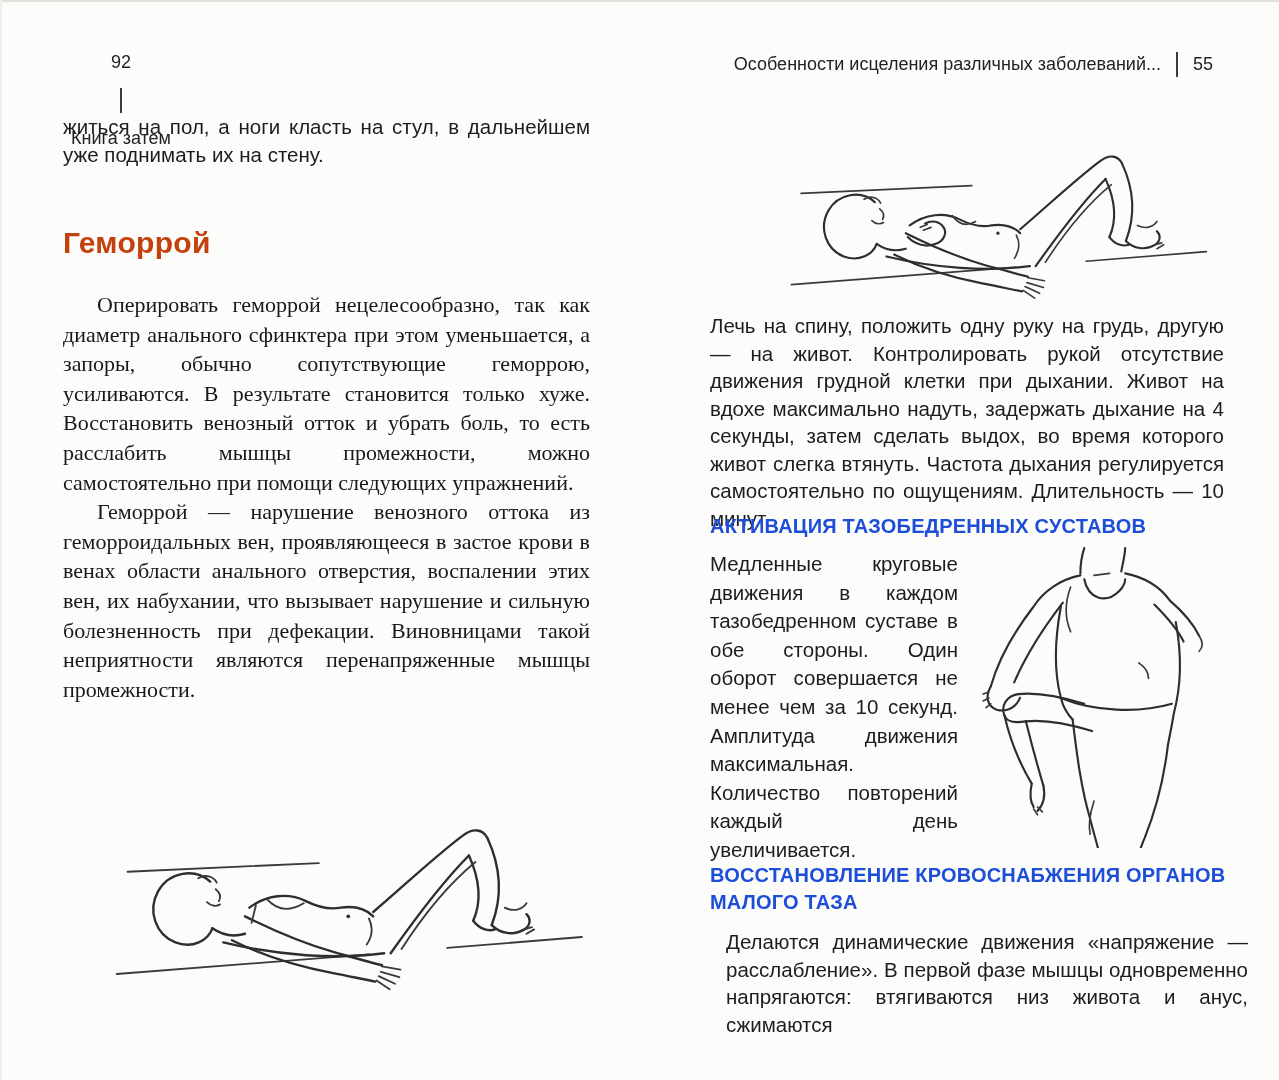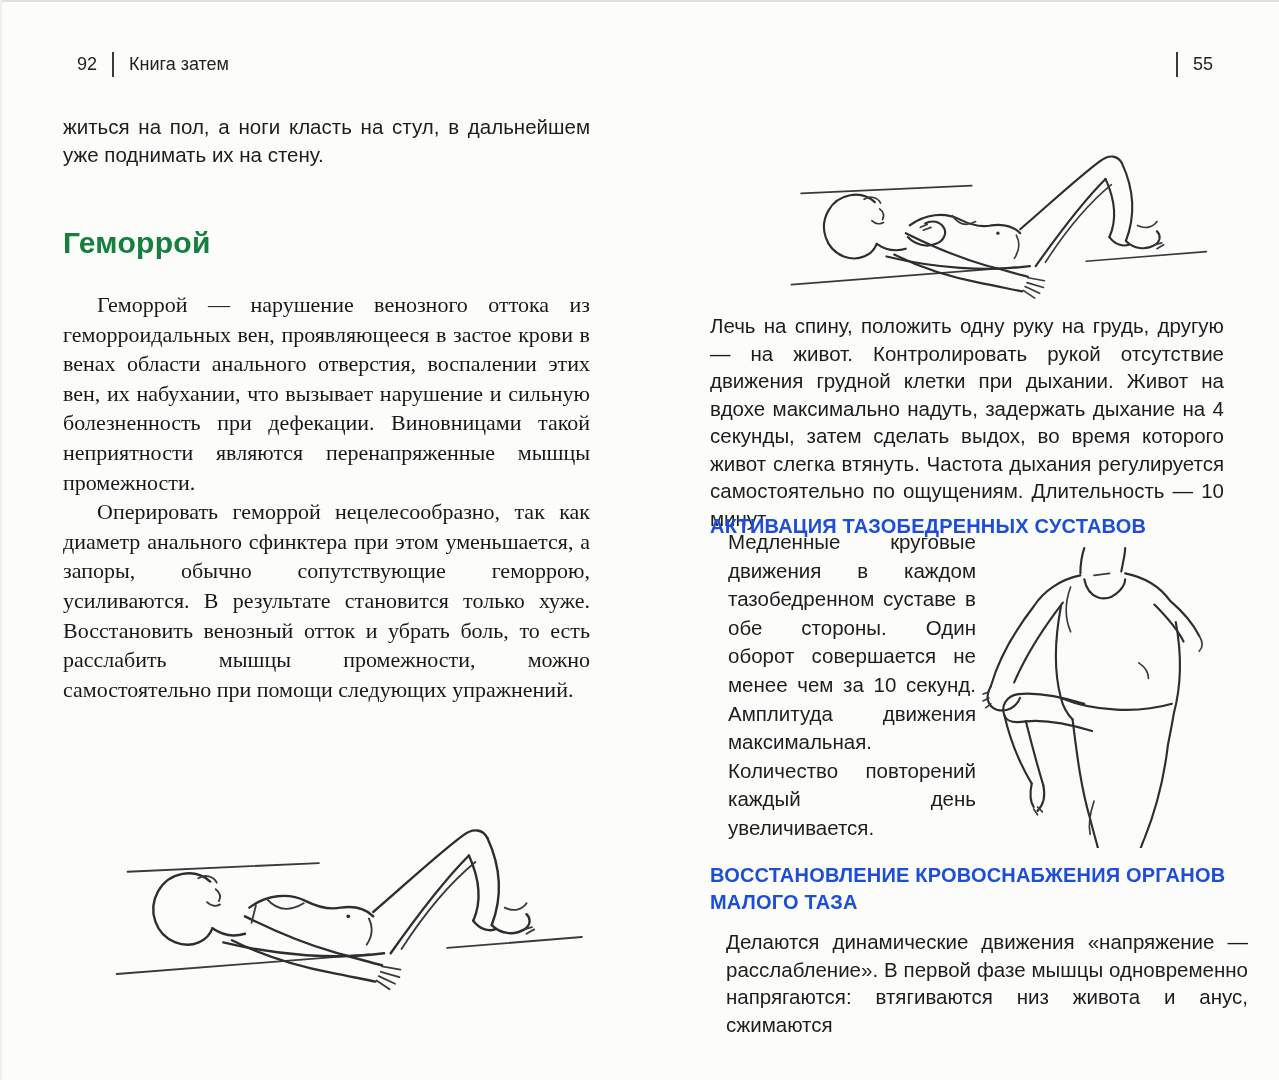--- a/index.html
+++ b/index.html
@@ -6,30 +6,30 @@
   .spread {
     position:relative; width:1279px; height:1080px;
     background:#fcfcfb; overflow:hidden;
     font-family:"Liberation Sans", sans-serif; color:#1f1f1f;
   }
   .edge-top { position:absolute; top:0; left:0; right:0; height:2px; background:#e0e0dc; }
   .edge-left { position:absolute; top:0; left:0; bottom:0; width:2px; background:#efefeb; }
 
   .running-head { position:absolute; top:52px; display:flex; align-items:center; gap:15px;
                   font-size:18px; color:#232323; }
-  .running-head.left { left:77px; }
+  .running-head.left { left:71px;flex-direction:column; }
   .running-head.right { right:66px; }
   .head-divider { width:2px; height:25px; background:#3a3a3a; }
 
   .para-sans { position:absolute; font-size:20.5px; line-height:27.5px; text-align:justify; color:#1d1d1d; }
   .serif-block { position:absolute; font-family:"Liberation Serif", serif;
                  font-size:22px; line-height:29.6px; color:#181818; }
   .serif-block p { margin:0; text-indent:34px; text-align:justify; }
 
-  .h1-title { position:absolute; font-size:30px; font-weight:bold; color:#15803d; letter-spacing:0.3px; }
+  .h1-title { position:absolute; font-size:30px; font-weight:bold; color:#c2410c; letter-spacing:0.3px; }
   .h2-title { position:absolute; font-size:20px; font-weight:bold; color:#1d4ed8;
               letter-spacing:0.2px; line-height:27px; }
 
   .illu { position:absolute; }
   .illu svg { display:block; width:100%; height:100%; }
   .line-art { fill:none; stroke:#2e2e2e; stroke-width:2.2; stroke-linecap:round; stroke-linejoin:round; }
   .line-art-thin { fill:none; stroke:#3a3a3a; stroke-width:1.7; stroke-linecap:round; }
 </style>
 </head>
 <body>
@@ -42,22 +42,22 @@
     <span>92</span>
     <span class="head-divider"></span>
     <span>Книга затем</span>
   </div>
 
   <div class="para-sans" style="left:63px; top:113px; width:527px;">житься на пол, а ноги класть на стул, в дальнейшем уже поднимать их на стену.</div>
 
   <div class="h1-title" style="left:63px; top:226px;">Геморрой</div>
 
   <div class="serif-block" style="left:63px; top:290px; width:527px;">
+    <p>Оперировать геморрой нецелесообразно, так как диаметр анального сфинктера при этом уменьшается, а запоры, обычно сопутствующие геморрою, усиливаются. В результате становится только хуже. Восстановить венозный отток и убрать боль, то есть расслабить мышцы промежности, можно самостоятельно при помощи следующих упражнений.</p>
     <p>Геморрой — нарушение венозного оттока из геморроидальных вен, проявляющееся в застое крови в венах области анального отверстия, воспалении этих вен, их набухании, что вызывает нарушение и сильную болезненность при дефекации. Виновницами такой неприятности являются перенапряженные мышцы промежности.</p>
-    <p>Оперировать геморрой нецелесообразно, так как диаметр анального сфинктера при этом уменьшается, а запоры, обычно сопутствующие геморрою, усиливаются. В результате становится только хуже. Восстановить венозный отток и убрать боль, то есть расслабить мышцы промежности, можно самостоятельно при помощи следующих упражнений.</p>
   </div>
 
 
   <div class="illu" style="left:95px; top:778px; width:500px; height:218px;">
     <svg viewBox="0 0 460 200">
       <path class="line-art-thin" d="M30 86 L206 78"></path>
       <path class="line-art-thin" d="M20 180 C110 173 190 167 252 162"></path>
       <path class="line-art-thin" d="M324 156 L448 146"></path>
       <path class="line-art" d="M106 95 C92 82 68 86 58 104 C48 122 56 144 74 151 C90 157 104 149 108 138"></path>
       <path class="line-art-thin" d="M95 92 C101 88 109 90 112 96 M111 102 C115 105 116 109 114 113 M103 114 C107 118 112 118 115 116"></path>
@@ -73,20 +73,21 @@
       <path class="line-art" d="M272 161 C296 127 320 95 344 71"></path>
       <path class="line-art" d="M361 55 C373 81 375 109 365 135"></path>
       <path class="line-art" d="M344 71 C354 93 356 113 348 131"></path>
       <path class="line-art" d="M365 135 C373 143 385 145 395 139 C401 135 401 129 397 125 M348 131 C354 139 362 141 368 139"></path>
       <path class="line-art-thin" d="M395 139 l7 -2 M397 143 l7 -4"></path>
       <path class="line-art-thin" d="M282 157 C304 123 328 95 350 77 M377 119 C385 123 393 121 397 115"></path>
     </svg>
   </div>
 
   <div class="running-head right">
+    <span>Особенности исцеления различных заболеваний...</span>
     <span class="head-divider"></span>
     <span>55</span>
   </div>
 
   <div class="illu" style="left:772px; top:110px; width:446px; height:194px;">
     <svg viewBox="0 0 460 200">
       <path class="line-art-thin" d="M30 86 L206 78"></path>
       <path class="line-art-thin" d="M20 180 C110 173 190 167 252 162"></path>
       <path class="line-art-thin" d="M324 156 L448 146"></path>
       <path class="line-art" d="M106 95 C92 82 68 86 58 104 C48 122 56 144 74 151 C90 157 104 149 108 138"></path>
@@ -108,21 +109,21 @@
       <path class="line-art" d="M365 135 C373 143 385 145 395 139 C401 135 401 129 397 125 M348 131 C354 139 362 141 368 139"></path>
       <path class="line-art-thin" d="M395 139 l7 -2 M397 143 l7 -4"></path>
       <path class="line-art-thin" d="M282 157 C304 123 328 95 350 77 M377 119 C385 123 393 121 397 115"></path>
     </svg>
   </div>
 
   <div class="para-sans" style="left:710px; top:312px; width:514px;">Лечь на спину, положить одну руку на грудь, другую — на живот. Контролировать рукой отсутствие движения грудной клетки при дыхании. Живот на вдохе максимально надуть, задержать дыхание на 4 секунды, затем сделать выдох, во время которого живот слегка втянуть. Частота дыхания регулируется самостоятельно по ощущениям. Длительность — 10 минут.</div>
 
   <div class="h2-title" style="left:710px; top:513px;">АКТИВАЦИЯ ТАЗОБЕДРЕННЫХ СУСТАВОВ</div>
 
-  <div class="para-sans" style="left:710px; top:528px; width:248px; line-height:28.6px;margin-left:18px;">Медленные круговые движения в каждом тазобедренном суставе в обе стороны. Один оборот совершается не менее чем за 10 секунд. Амплитуда движения максимальная. Количество повторений каждый день увеличивается.</div>
+  <div class="para-sans" style="left:710px; top:550px; width:248px; line-height:28.6px;">Медленные круговые движения в каждом тазобедренном суставе в обе стороны. Один оборот совершается не менее чем за 10 секунд. Амплитуда движения максимальная. Количество повторений каждый день увеличивается.</div>
 
   <div class="illu" style="left:948px; top:546px; width:292px; height:302px;">
     <svg viewBox="0 0 300 310">
       <path class="line-art" d="M136 28 C136 16 138 8 140 2 M178 26 C180 16 182 8 182 2"></path>
       <path class="line-art-thin" d="M150 30 L166 28"></path>
       <path class="line-art" d="M140 34 C144 54 162 60 176 46 C180 42 182 38 182 34"></path>
       <path class="line-art" d="M136 30 C116 34 98 46 88 62 C68 88 52 116 44 144"></path>
       <path class="line-art" d="M118 58 C98 84 80 112 68 140"></path>
       <path class="line-art" d="M44 144 C38 154 40 164 50 168 C60 171 70 166 74 156"></path>
       <path class="line-art-thin" d="M42 150 l-6 2 M42 156 l-6 3 M44 162 l-5 4"></path>

